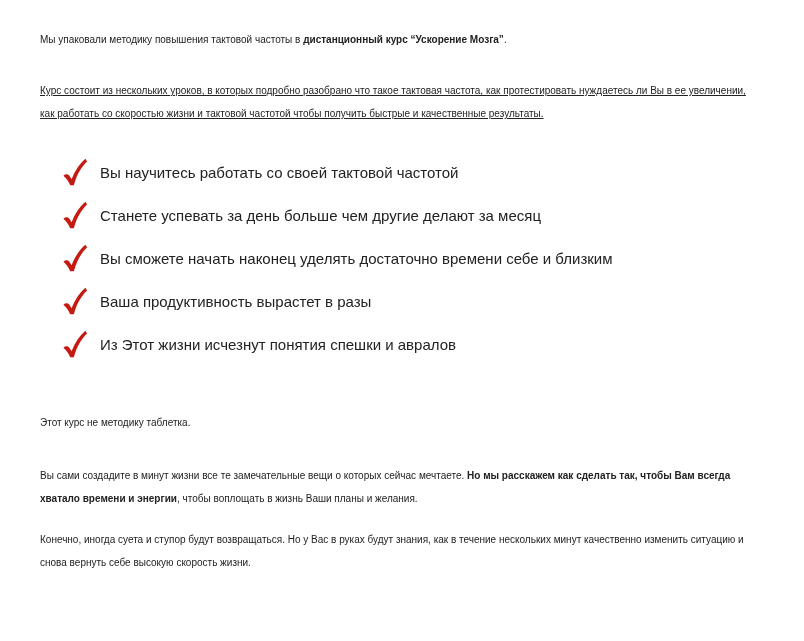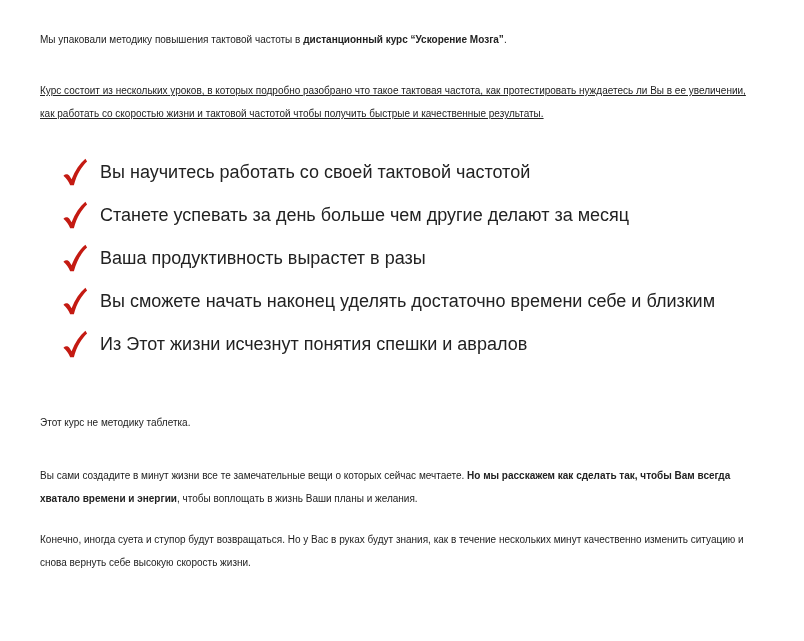--- a/index.html
+++ b/index.html
@@ -40,21 +40,21 @@
     margin-bottom: 13px;
   }
   .check {
     flex: 0 0 26px;
     width: 26px;
     height: 30px;
     margin-right: 12px;
   }
   .check svg { display: block; width: 26px; height: 30px; }
   ul.benefits li .benefit-text {
-    font-size: 18px;
+    font-size: 15px;
     line-height: 23px;
   }
   .disclaimer { margin-top: 52px; }
   .promise    { margin-top: 30px; }
   .closing    { margin-top: 18px; }
 </style>
 </head>
 <body>
 
 <main class="page">
@@ -80,29 +80,29 @@
           </svg>
       </span>
       <span class="benefit-text">Станете успевать за день больше чем другие делают за месяц</span>
     </li>
     <li>
       <span class="check">
         <svg viewBox="0 0 28 30" xmlns="http://www.w3.org/2000/svg">
             <path fill="#C41A12" d="M1.5 19 C4 16.8 6.5 17 8.3 19.6 L10.3 22.8 C14 13.5 19 6 25.2 0.8 L27 3.8 C21 9.5 16 17.5 12.8 29.2 L8.8 29.4 C7.2 25 4.6 21.4 1.5 19 Z"></path>
           </svg>
       </span>
-      <span class="benefit-text">Ваша продуктивность вырастет в разы</span>
+      <span class="benefit-text">Вы сможете начать наконец уделять достаточно времени себе и близким</span>
     </li>
     <li>
       <span class="check">
         <svg viewBox="0 0 28 30" xmlns="http://www.w3.org/2000/svg">
             <path fill="#C41A12" d="M1.5 19 C4 16.8 6.5 17 8.3 19.6 L10.3 22.8 C14 13.5 19 6 25.2 0.8 L27 3.8 C21 9.5 16 17.5 12.8 29.2 L8.8 29.4 C7.2 25 4.6 21.4 1.5 19 Z"></path>
           </svg>
       </span>
-      <span class="benefit-text">Вы сможете начать наконец уделять достаточно времени себе и близким</span>
+      <span class="benefit-text">Ваша продуктивность вырастет в разы</span>
     </li>
     <li>
       <span class="check">
         <svg viewBox="0 0 28 30" xmlns="http://www.w3.org/2000/svg">
             <path fill="#C41A12" d="M1.5 19 C4 16.8 6.5 17 8.3 19.6 L10.3 22.8 C14 13.5 19 6 25.2 0.8 L27 3.8 C21 9.5 16 17.5 12.8 29.2 L8.8 29.4 C7.2 25 4.6 21.4 1.5 19 Z"></path>
           </svg>
       </span>
       <span class="benefit-text">Из Этот жизни исчезнут понятия спешки и авралов</span>
     </li>
   </ul>

